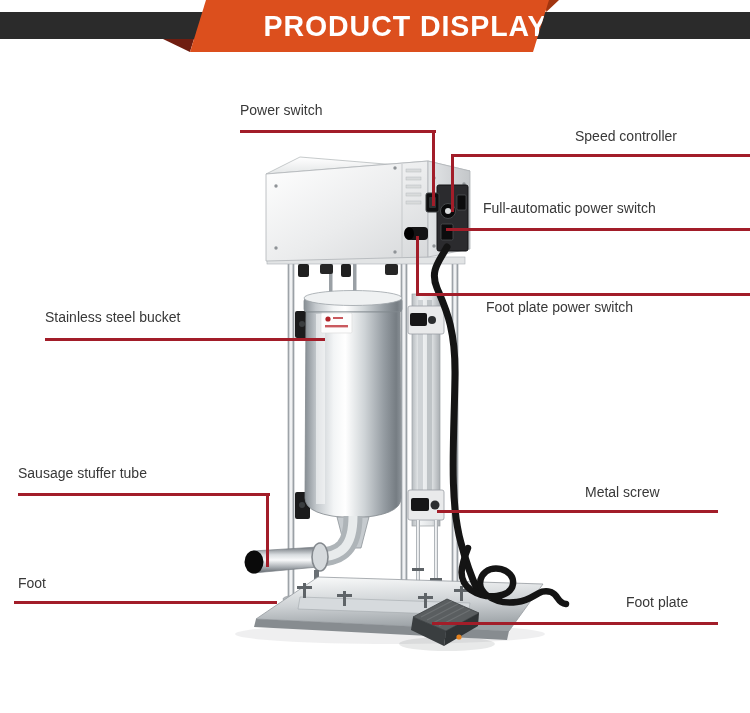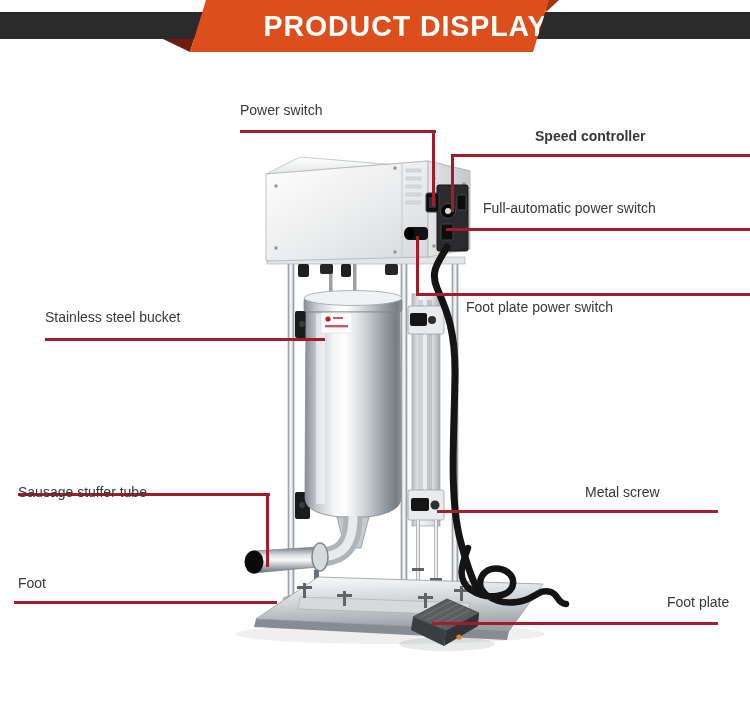--- a/index.html
+++ b/index.html
@@ -49,23 +49,23 @@
   .h{height:3px;} .v{width:3px;}
   .l1a{left:240px;top:130px;width:196px;} .l1b{left:432px;top:130px;height:76px;}
   .l2a{left:451px;top:154px;width:299px;} .l2b{left:451px;top:154px;height:58px;}
   .l3a{left:446px;top:228px;width:304px;}
   .l4a{left:416px;top:236px;height:60px;} .l4b{left:416px;top:293px;width:334px;}
   .l5a{left:45px;top:338px;width:280px;}
   .l6a{left:18px;top:493px;width:252px;} .l6b{left:266px;top:493px;height:74px;}
   .l7a{left:14px;top:601px;width:263px;}
   .l8a{left:437px;top:510px;width:281px;}
   .l9a{left:432px;top:622px;width:286px;}
-  .p1{left:240px;top:103px;} .p2{left:535px;top:129px;font-weight:bold;} .p3{left:483px;top:201px;}
-  .p4{left:466px;top:300px;} .p5{left:45px;top:310px;}  .p6{left:18px;top:466px;margin-top:19px;}
-  .p7{left:18px;top:576px;}  .p8{left:585px;top:485px;} .p9{left:626px;top:595px;margin-left:41px;}
+  .p1{left:240px;top:103px;} .p2{left:575px;top:129px;} .p3{left:483px;top:201px;}
+  .p4{left:486px;top:300px;} .p5{left:45px;top:310px;}  .p6{left:18px;top:466px;}
+  .p7{left:18px;top:576px;}  .p8{left:585px;top:485px;} .p9{left:626px;top:595px;}
 </style>
 </head>
 <body>
 
 <div id="page">
 
   <div class="bar bar-left"></div>
   <div class="bar bar-right"></div>
   <div class="fold-left"></div>
   <div class="fold-right"></div>

